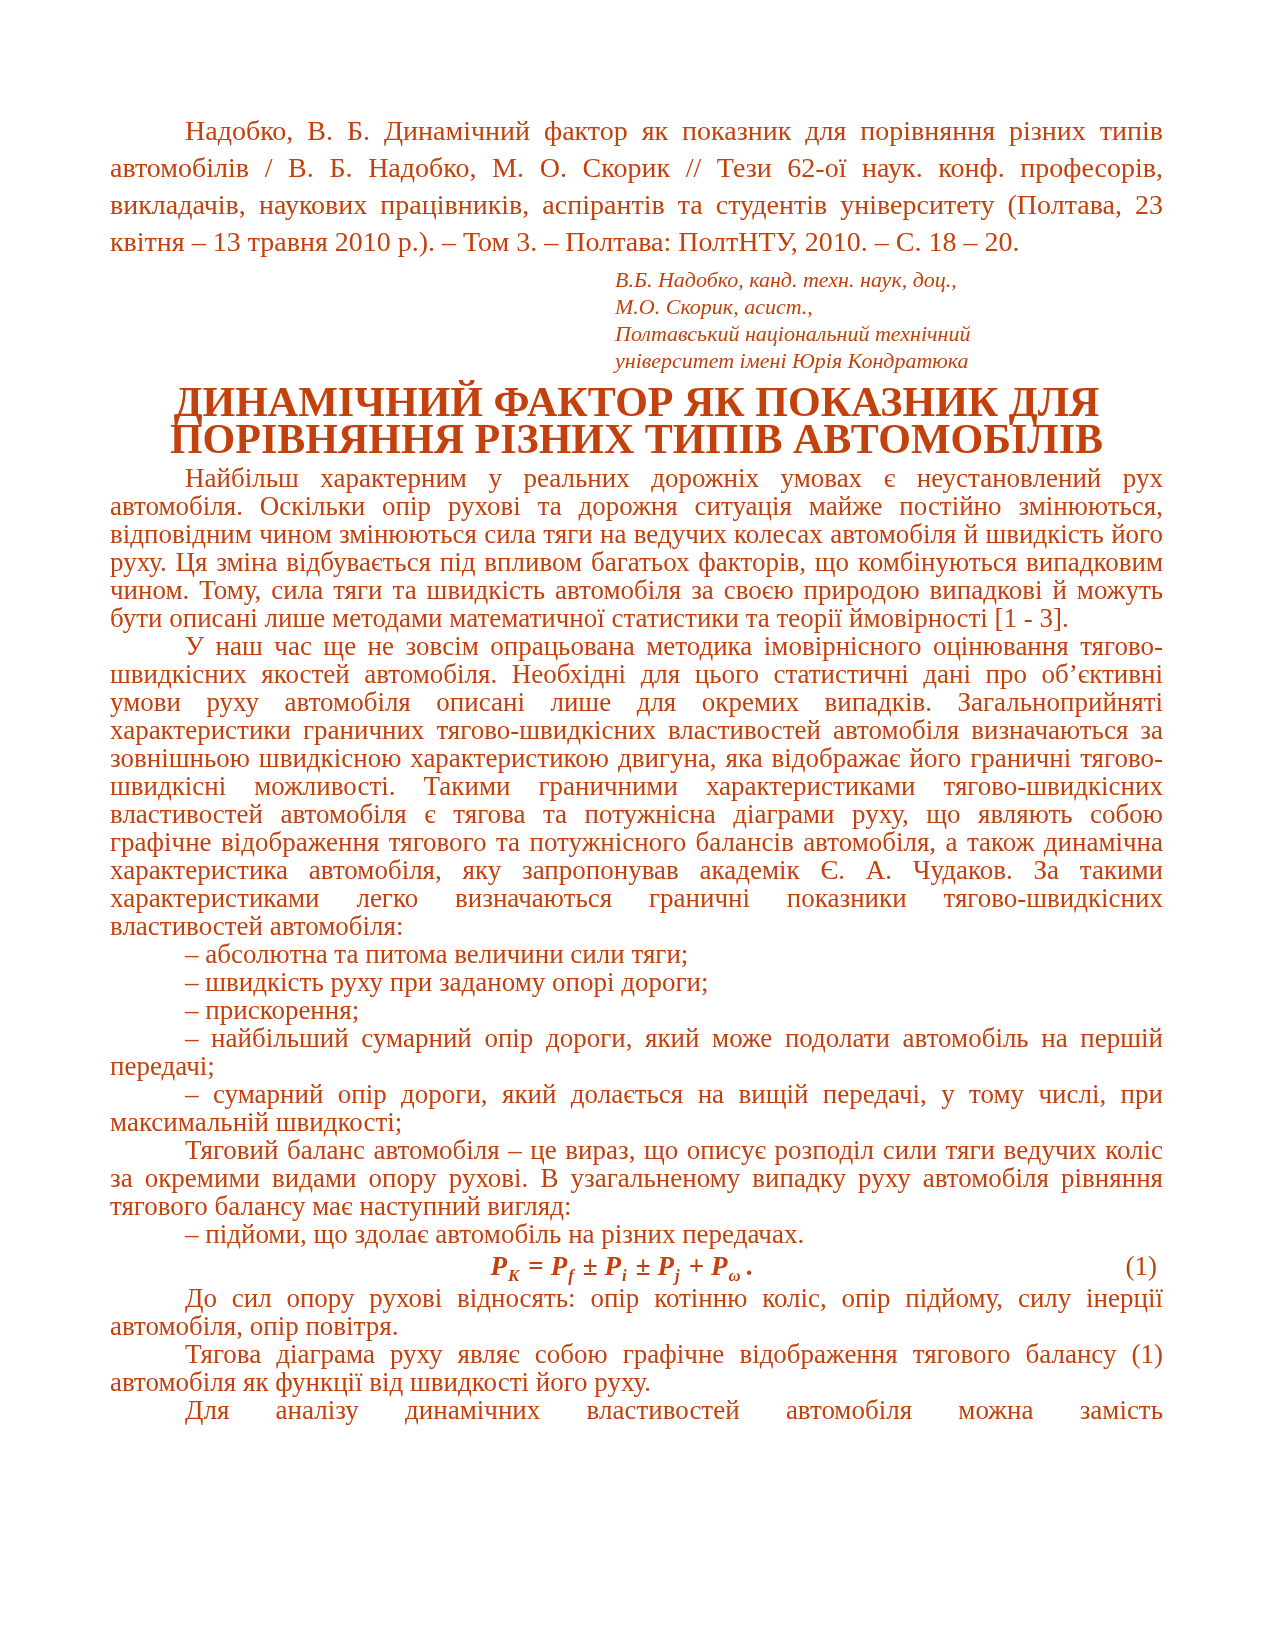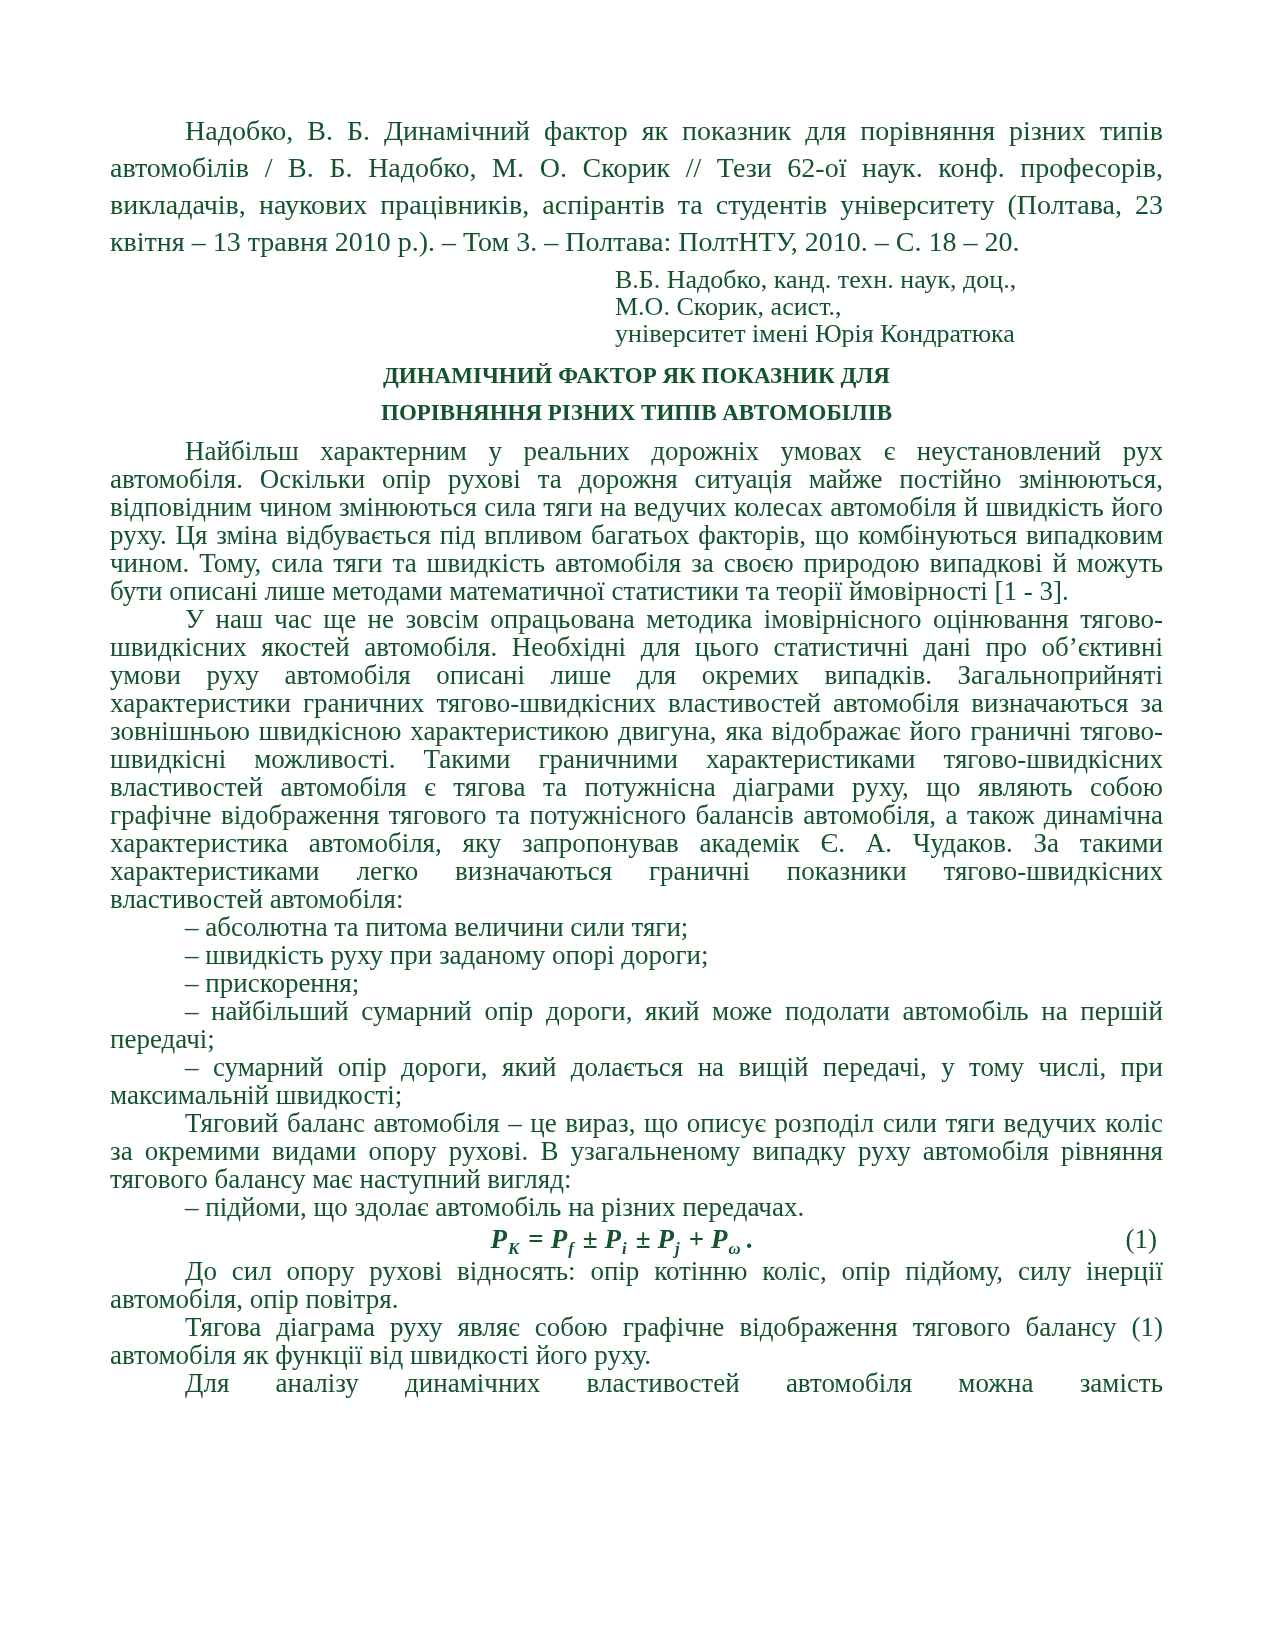--- a/index.html
+++ b/index.html
@@ -6,49 +6,50 @@
     margin: 0;
     padding: 0;
     background: #ffffff;
   }
   .page {
     position: relative;
     width: 1275px;
     height: 1650px;
     margin: 0 auto;
     background: #ffffff;
-    color: #14532d;
+    color: #c2410c;
     font-family: "Liberation Serif", "DejaVu Serif", serif;
     box-sizing: border-box;
     padding: 112px 112px 0 110px;
     overflow: hidden;
   }
   .citation {
     font-size: 28px;
     line-height: 37px;
     text-align: justify;
     text-indent: 75px;
   }
   .udc {
     margin-top: 44px;
     font-weight: bold;
     font-size: 29px;
     line-height: 34px;
   }
   .authors {
     margin-top: 6px;
     margin-left: 505px;
-    font-size: 26px;
+    font-style: italic;
+    font-size: 22px;
     line-height: 27px;
   }
   .title {
     margin-top: 10px;
     text-align: center;
     font-weight: bold;
-    font-size: 23px;
+    font-size: 42px;
     line-height: 37px;
   }
   .bodytext {
     margin-top: 6px;
     font-size: 27px;
     line-height: 28px;
     text-align: justify;
   }
   .bodytext p {
     margin: 0;
@@ -95,20 +96,21 @@
 <body>
 
 <div class="page">
 
   <div class="citation">Надобко, В. Б. Динамічний фактор як показник для порівняння різних типів автомобілів / В. Б. Надобко, М. О. Скорик // Тези 62-ої наук. конф. професорів, викладачів, наукових працівників, аспірантів та студентів університету (Полтава, 23 квітня – 13 травня 2010 р.). – Том 3. – Полтава: ПолтНТУ, 2010. – С. 18 – 20.</div>
 
 
   <div class="authors">
     <div>В.Б. Надобко, канд. техн. наук, доц.,</div>
     <div>М.О. Скорик, асист.,</div>
+    <div>Полтавський національний технічний</div>
     <div>університет імені Юрія Кондратюка</div>
   </div>
 
   <div class="title">
     <div>ДИНАМІЧНИЙ ФАКТОР ЯК ПОКАЗНИК ДЛЯ</div>
     <div>ПОРІВНЯННЯ РІЗНИХ ТИПІВ АВТОМОБІЛІВ</div>
   </div>
 
   <div class="bodytext">
     <p>Найбільш характерним у реальних дорожніх умовах є неустановлений рух автомобіля. Оскільки опір рухові та дорожня ситуація майже постійно змінюються, відповідним чином змінюються сила тяги на ведучих колесах автомобіля й швидкість його руху. Ця зміна відбувається під впливом багатьох факторів, що комбінуються випадковим чином. Тому, сила тяги та швидкість автомобіля за своєю природою випадкові й можуть бути описані лише методами математичної статистики та теорії ймовірності [1 - 3].</p>

